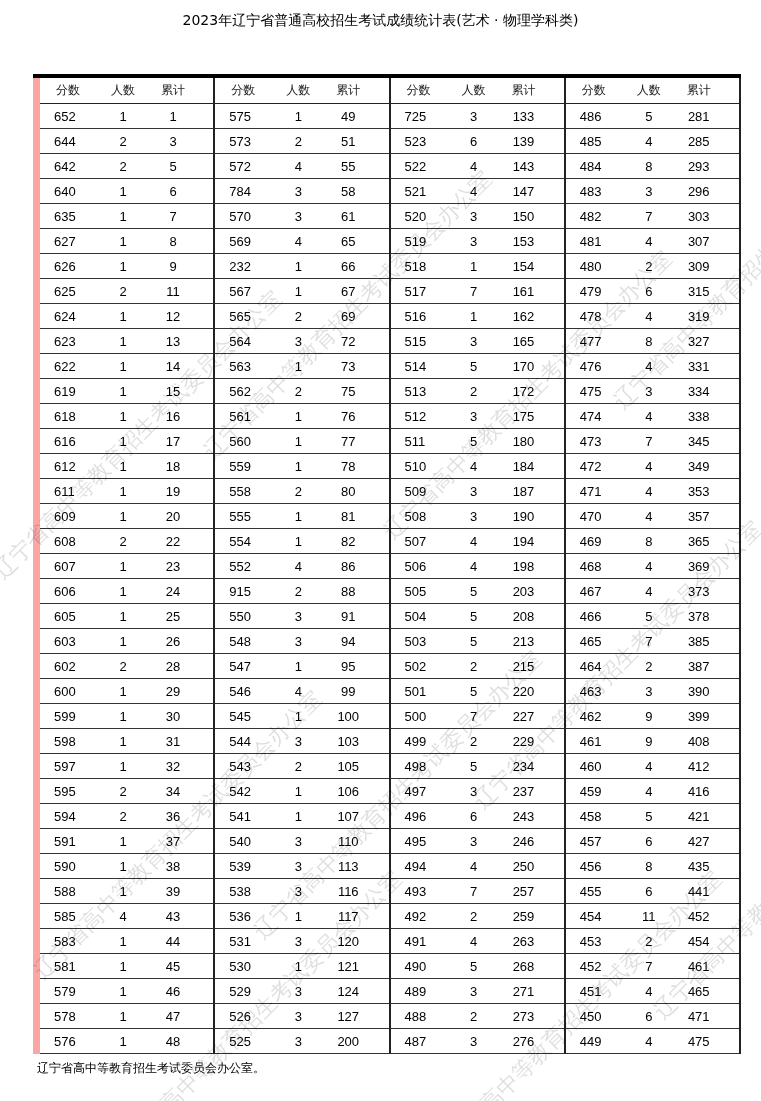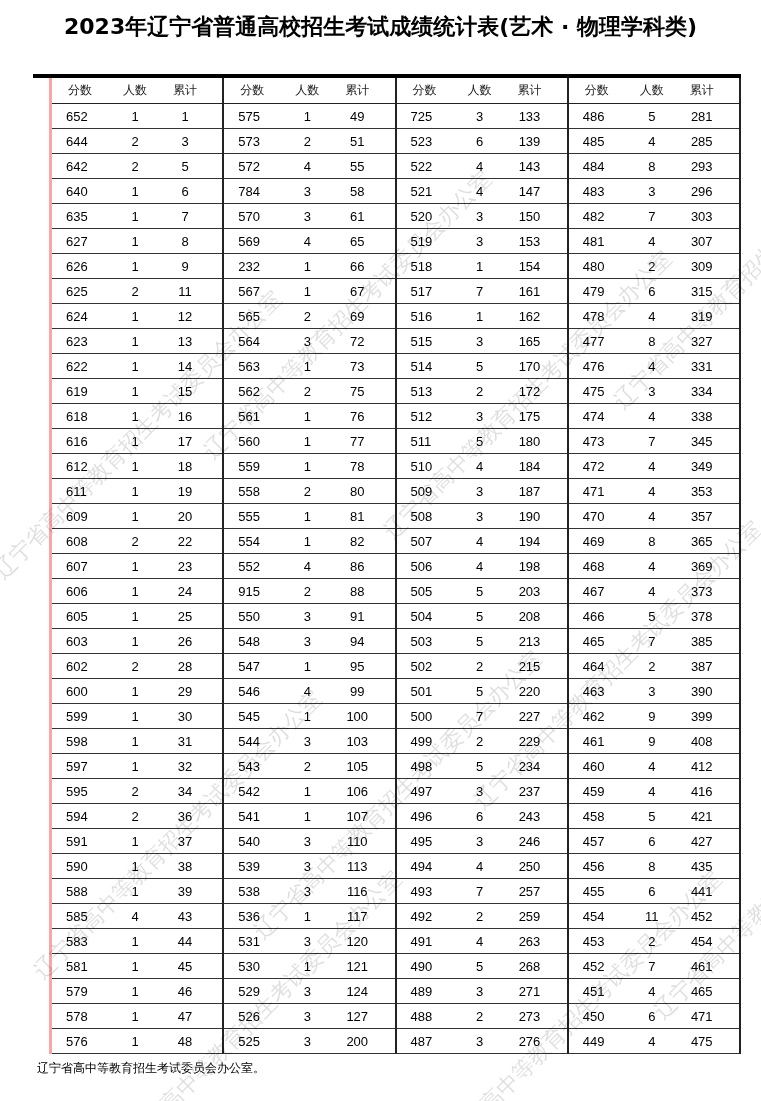--- a/index.html
+++ b/index.html
@@ -1,19 +1,19 @@
 <!DOCTYPE html>
 <html><head>
 <meta charset="utf-8">
 <style>
   html, body { margin: 0; padding: 0; background: #ffffff; }
   body { width: 761px; height: 1101px; position: relative; overflow: hidden; font-family: "Liberation Sans", "DejaVu Sans", sans-serif; color: #000; }
-  .title { position: absolute; left: 0; top: 12px; width: 761px; text-align: center; font-size: 22px; font-weight: bold; letter-spacing: 0px; font-family: "DejaVu Sans", sans-serif; }
+  .title { position: absolute; left: 0; top: 12px; width: 761px; text-align: center; font-size: 14px; font-weight: normal; letter-spacing: 0px; font-family: "DejaVu Sans", sans-serif; }
   .table-wrap { position: absolute; left: 33px; top: 74px; width: 708px; border-top: 4px solid #000; }
-  .cols { display: flex; border-left: 3px solid #fca5a5; margin-left: 16px; }
+  .cols { display: flex; border-left: 7px solid #fca5a5; }
   .col { width: 176px; border-right: 2px solid #222; box-sizing: border-box; }
   .col:last-child { border-right: 2px solid #222; }
   .hdr { height: 25px; display: flex; align-items: center; border-bottom: 1px solid #222; font-family: "DejaVu Serif", serif; font-size: 12px; color: #222; }
   .row { height: 24px; display: flex; align-items: center; border-bottom: 1.5px solid #333; font-size: 13px; }
   .c1 { width: 58px; padding-left: 14px; box-sizing: border-box; }
   .c2 { width: 50px; text-align: center; }
   .c3 { width: 50px; text-align: center; }
   .hdr .c1 { padding-left: 16px; }
   .note { position: absolute; left: 37px; top: 1060px; font-size: 12px; font-family: "DejaVu Serif", serif; }
   .page { position: absolute; left: 40px; top: 1112px; font-size: 14px; font-style: italic; font-family: "DejaVu Serif", serif; }

